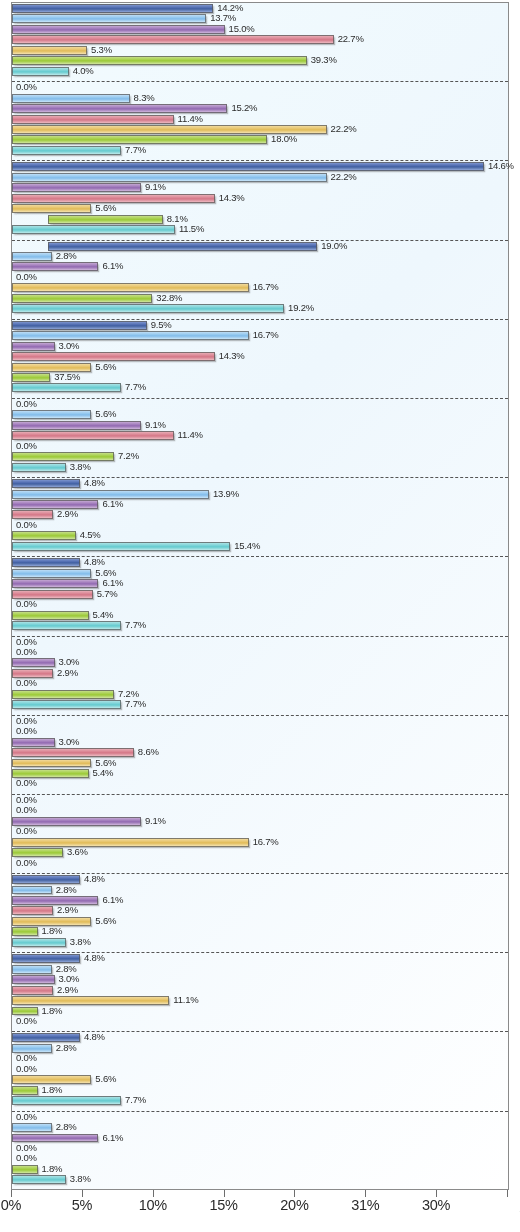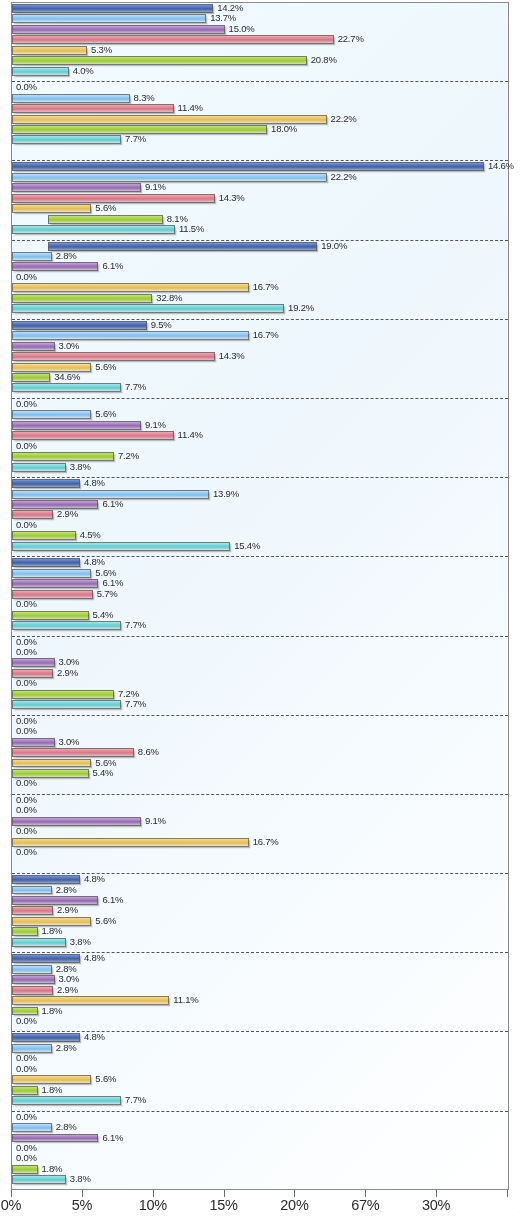--- a/index.html
+++ b/index.html
@@ -84,35 +84,39 @@
         <div class="bar-row" style="height: 10.4571px;">
           <div class="bar s3" style="width: 321.691px; height: 8.95714px;"></div>
           <span class="lbl" style="left: 325.691px;">22.7%</span>
         </div>
         <div class="bar-row" style="height: 10.4571px;">
           <div class="bar s4" style="width: 75.1086px; height: 8.95714px;"></div>
           <span class="lbl" style="left: 79.1086px;">5.3%</span>
         </div>
         <div class="bar-row" style="height: 10.4571px;">
           <div class="bar s5" style="width: 294.766px; height: 8.95714px;"></div>
-          <span class="lbl" style="left: 298.766px;">20.8%</span>
+          <span class="lbl" style="left: 298.766px;">39.3%</span>
         </div>
         <div class="bar-row" style="height: 10.4571px;">
           <div class="bar s6" style="width: 56.6857px; height: 8.95714px;"></div>
           <span class="lbl" style="left: 60.6857px;">4.0%</span>
         </div>
       </div>
       <div class="group" style="height: 79.2px;">
         <div class="bar-row" style="height: 10.4571px;">
           <div class="bar s0 zero" style="width: 0px; height: 8.95714px;"></div>
           <span class="lbl" style="left: 4px;">0.0%</span>
         </div>
         <div class="bar-row" style="height: 10.4571px;">
           <div class="bar s1" style="width: 117.623px; height: 8.95714px;"></div>
           <span class="lbl" style="left: 121.623px;">8.3%</span>
+        </div>
+        <div class="bar-row" style="height: 10.4571px;">
+          <div class="bar s2" style="width: 215.406px; height: 8.95714px;"></div>
+          <span class="lbl" style="left: 219.406px;">15.2%</span>
         </div>
         <div class="bar-row" style="height: 10.4571px;">
           <div class="bar s3" style="width: 161.554px; height: 8.95714px;"></div>
           <span class="lbl" style="left: 165.554px;">11.4%</span>
         </div>
         <div class="bar-row" style="height: 10.4571px;">
           <div class="bar s4" style="width: 314.606px; height: 8.95714px;"></div>
           <span class="lbl" style="left: 318.606px;">22.2%</span>
         </div>
         <div class="bar-row" style="height: 10.4571px;">
@@ -200,21 +204,21 @@
         <div class="bar-row" style="height: 10.4571px;">
           <div class="bar s3" style="width: 202.651px; height: 8.95714px;"></div>
           <span class="lbl" style="left: 206.651px;">14.3%</span>
         </div>
         <div class="bar-row" style="height: 10.4571px;">
           <div class="bar s4" style="width: 79.36px; height: 8.95714px;"></div>
           <span class="lbl" style="left: 83.36px;">5.6%</span>
         </div>
         <div class="bar-row" style="height: 10.4571px;">
           <div class="bar s5" style="width: 38.2629px; height: 8.95714px;"></div>
-          <span class="lbl" style="left: 42.2629px;">34.6%</span>
+          <span class="lbl" style="left: 42.2629px;">37.5%</span>
         </div>
         <div class="bar-row" style="height: 10.4571px;">
           <div class="bar s6" style="width: 109.12px; height: 8.95714px;"></div>
           <span class="lbl" style="left: 113.12px;">7.7%</span>
         </div>
       </div>
       <div class="group" style="height: 79.2px;">
         <div class="bar-row" style="height: 10.4571px;">
           <div class="bar s0 zero" style="width: 0px; height: 8.95714px;"></div>
           <span class="lbl" style="left: 4px;">0.0%</span>
@@ -377,20 +381,24 @@
           <div class="bar s2" style="width: 128.96px; height: 8.95714px;"></div>
           <span class="lbl" style="left: 132.96px;">9.1%</span>
         </div>
         <div class="bar-row" style="height: 10.4571px;">
           <div class="bar s3 zero" style="width: 0px; height: 8.95714px;"></div>
           <span class="lbl" style="left: 4px;">0.0%</span>
         </div>
         <div class="bar-row" style="height: 10.4571px;">
           <div class="bar s4" style="width: 236.663px; height: 8.95714px;"></div>
           <span class="lbl" style="left: 240.663px;">16.7%</span>
+        </div>
+        <div class="bar-row" style="height: 10.4571px;">
+          <div class="bar s5" style="width: 51.0171px; height: 8.95714px;"></div>
+          <span class="lbl" style="left: 55.0171px;">3.6%</span>
         </div>
         <div class="bar-row" style="height: 10.4571px;">
           <div class="bar s6 zero" style="width: 0px; height: 8.95714px;"></div>
           <span class="lbl" style="left: 4px;">0.0%</span>
         </div>
       </div>
       <div class="group" style="height: 79.2px;">
         <div class="bar-row" style="height: 10.4571px;">
           <div class="bar s0" style="width: 68.0229px; height: 8.95714px;"></div>
           <span class="lbl" style="left: 72.0229px;">4.8%</span>
@@ -520,17 +528,17 @@
       <div class="tick" style="left: 354.286px;"></div>
       <div class="tick" style="left: 425.143px;"></div>
       <div class="tick" style="left: 496px;"></div>
     </div>
   <div class="x-labels" id="x-labels">
       <div class="x-label" style="left: 11px;">0%</div>
       <div class="x-label" style="left: 81.8571px;">5%</div>
       <div class="x-label" style="left: 152.714px;">10%</div>
       <div class="x-label" style="left: 223.571px;">15%</div>
       <div class="x-label" style="left: 294.429px;">20%</div>
-      <div class="x-label" style="left: 365.286px;">67%</div>
+      <div class="x-label" style="left: 365.286px;">31%</div>
       <div class="x-label" style="left: 436.143px;">30%</div>
       <div class="x-label" style="left: 534px; text-decoration: underline;">35%</div>
     </div>
 </div>
 
 </body></html>

